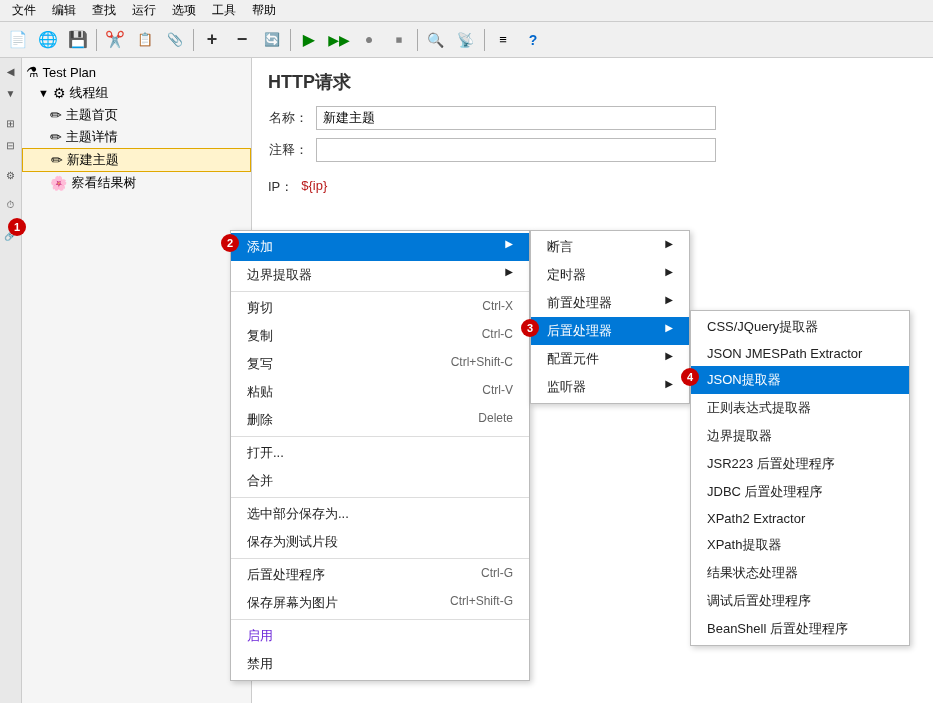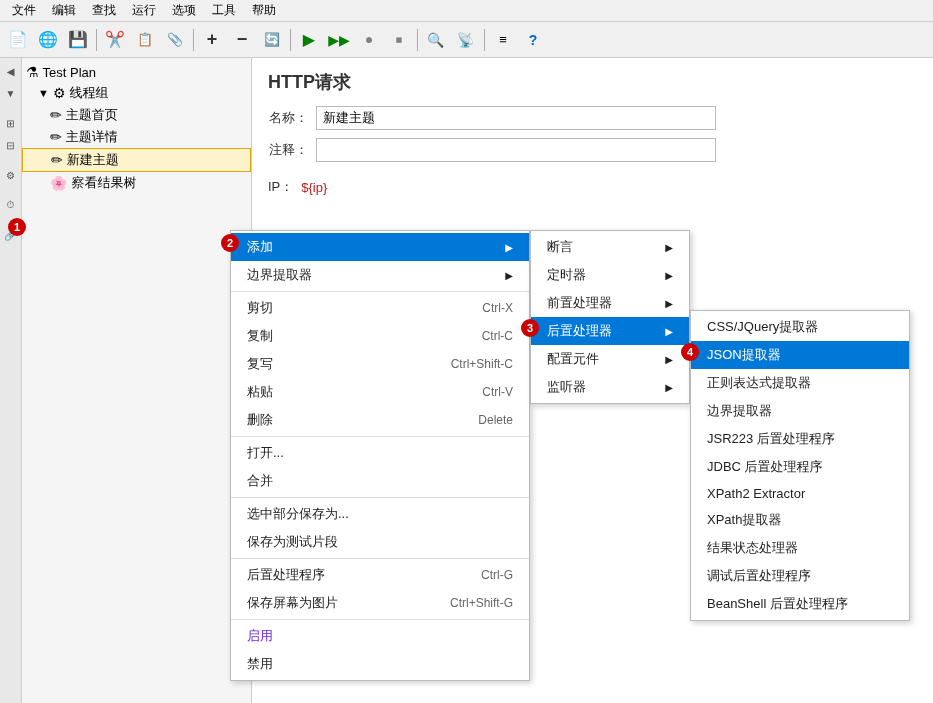--- a/index.html
+++ b/index.html
@@ -154,21 +154,21 @@
       position: absolute;
       background: #fff;
       border: 1px solid #bbb;
       box-shadow: 2px 2px 6px rgba(0,0,0,0.2);
       min-width: 220px;
       padding: 2px 0;
       pointer-events: all;
     }
     .ctx-item {
       display: flex;
-      align-items: center;
+      align-items: flex-start;
       justify-content: space-between;
       padding: 5px 16px;
       cursor: pointer;
       font-size: 13px;
       color: #222;
       white-space: nowrap;
     }
     .ctx-item.active { background: #0078d7; color: #fff; }
     .ctx-item.disabled { color: #6d28d9; cursor: default; font-family: Liberation Serif, serif; }
     .ctx-item-shortcut { font-size: 12px; color: #666; margin-left: 30px; }
@@ -189,21 +189,21 @@
       border-radius: 50%;
       background: #cc0000;
       color: #fff;
       font-size: 11px;
       font-weight: bold;
       position: absolute;
     }
 
     .ip-field-row {
       display: flex;
-      align-items: center;
+      align-items: flex-start;
       gap: 8px;
       margin-top: 8px;
     }
     .ip-label { font-size: 13px; color: #333; }
     .ip-value { font-size: 13px; color: #b91c1c; }
   </style>
 </head>
 <body>
 
 <div class="menu-bar">
@@ -397,20 +397,23 @@
     <div class="ctx-item">
       <span>监听器</span>
       <span class="ctx-item-arrow">▶</span>
     </div>
   </div>
 
   <div class="ctx-menu" style="left: 690px; top: 310px; min-width: 220px; z-index: 102;">
     <div class="ctx-item">
       <span>CSS/JQuery提取器</span>
     </div>
+    <div class="ctx-item">
+      <span>JSON JMESPath Extractor</span>
+    </div>
     <div class="ctx-item active" style="position: relative;">
 
       <div class="badge" style="left: -10px; top: 2px;">4</div>
       <span>JSON提取器</span>
     </div>
     <div class="ctx-item">
       <span>正则表达式提取器</span>
     </div>
     <div class="ctx-item">
       <span>边界提取器</span>

